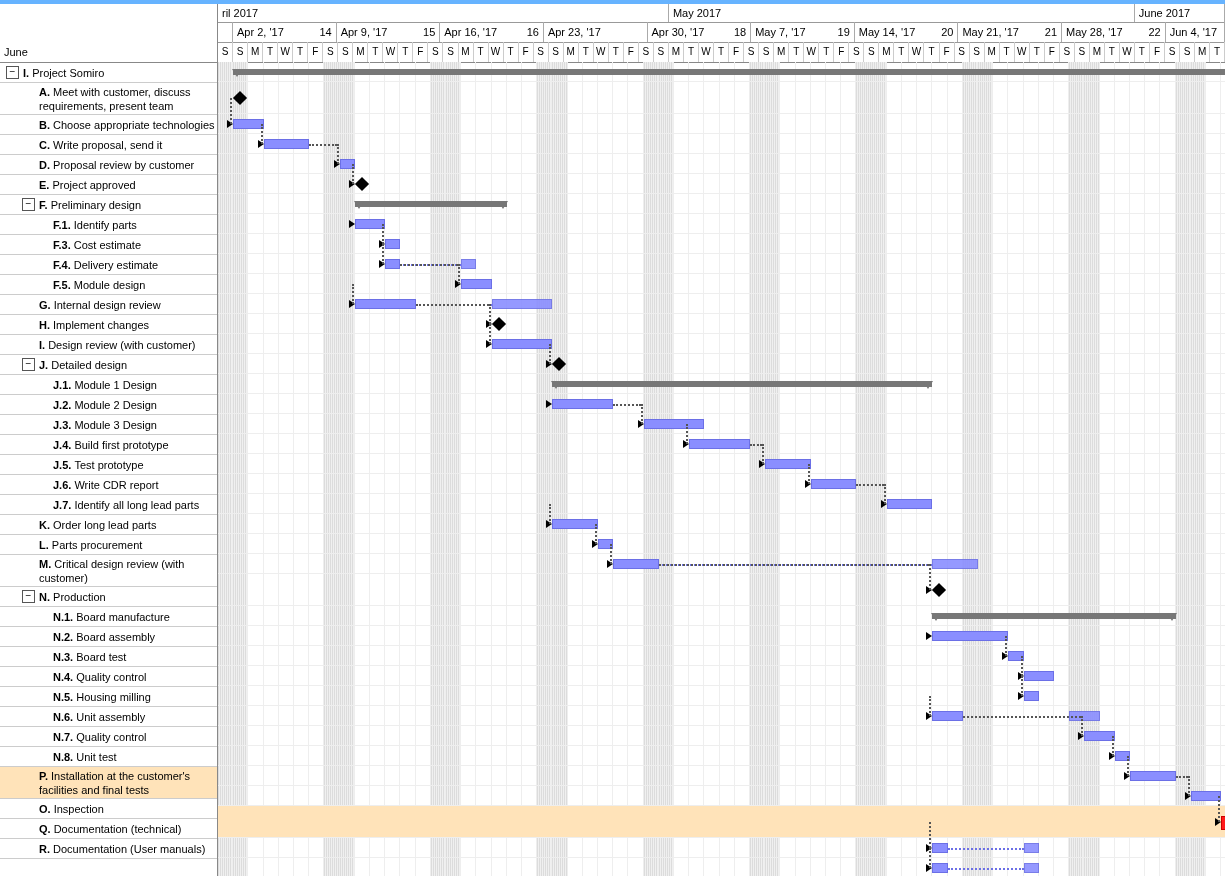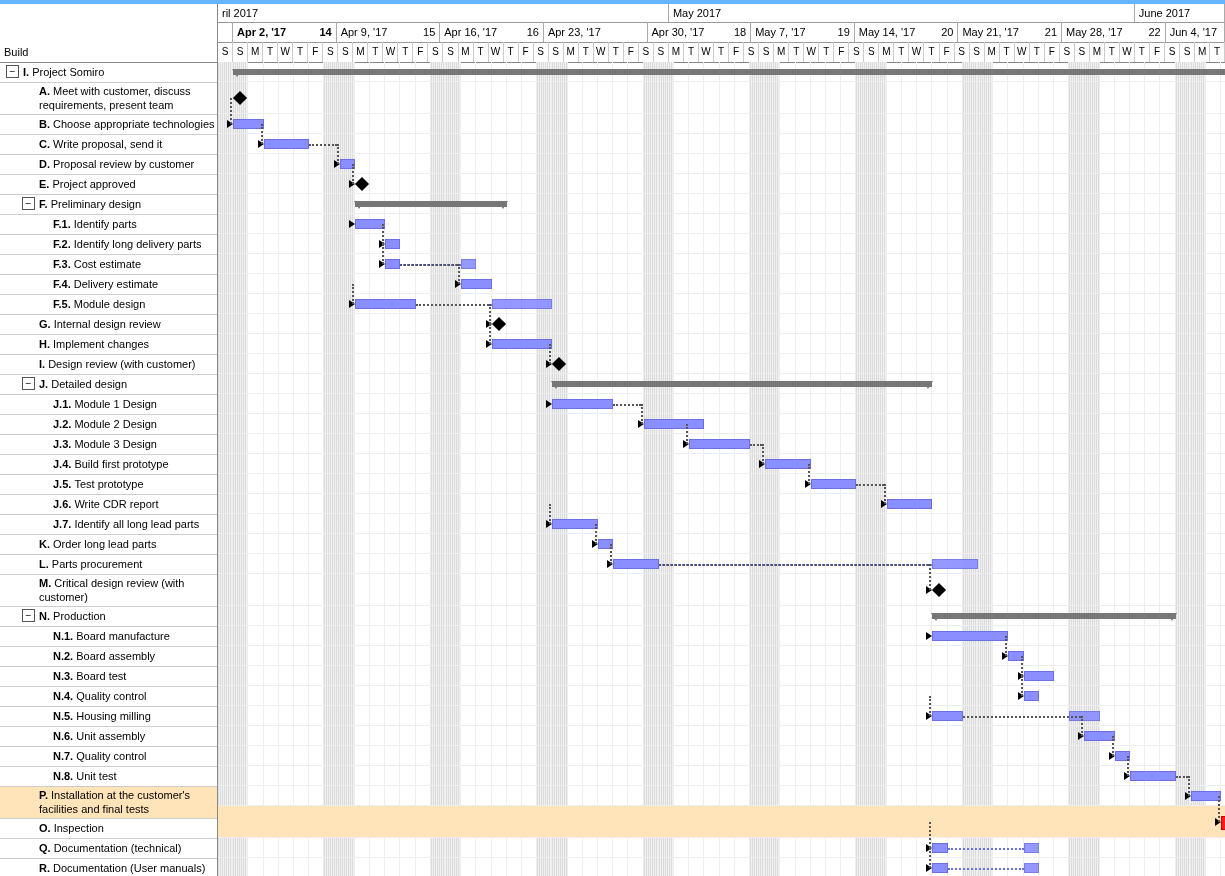--- a/index.html
+++ b/index.html
@@ -235,21 +235,21 @@
 </style>
 </head>
 <body>
 
 <div class="root">
   <div class="top-blue"></div>
   <div class="body">
 
     <div class="left">
       <div class="left-header">
-        <span>Build</span>
+        <span>June</span>
       </div>
       <div class="left-rows" id="left-rows">
           <div class="row">
             <span class="indent0" style="display: flex; align-items: flex-start;">
               <span class="toggle">−</span>
               <span class="label"><span class="key">I. </span>Project Somiro</span>
             </span>
           </div>
           <div class="row multi">
             <span class="indent1" style="display: flex; align-items: flex-start;">
@@ -284,26 +284,20 @@
           <div class="row">
             <span class="indent1" style="display: flex; align-items: flex-start;">
               <span class="toggle">−</span>
               <span class="label"><span class="key">F. </span>Preliminary design</span>
             </span>
           </div>
           <div class="row">
             <span class="indent2" style="display: flex; align-items: flex-start;">
               <span class="spacer"></span>
               <span class="label"><span class="key">F.1. </span>Identify parts</span>
-            </span>
-          </div>
-          <div class="row">
-            <span class="indent2" style="display: flex; align-items: flex-start;">
-              <span class="spacer"></span>
-              <span class="label"><span class="key">F.2. </span>Identify long delivery parts</span>
             </span>
           </div>
           <div class="row">
             <span class="indent2" style="display: flex; align-items: flex-start;">
               <span class="spacer"></span>
               <span class="label"><span class="key">F.3. </span>Cost estimate</span>
             </span>
           </div>
           <div class="row">
             <span class="indent2" style="display: flex; align-items: flex-start;">
@@ -484,21 +478,21 @@
 
     <div class="right">
       <div class="timeline-header" id="tl-header">
         <div class="month-row" id="month-row">
             <div class="month-cell" style="width: 456px;">ril 2017</div>
             <div class="month-cell" style="width: 471.2px;">May 2017</div>
             <div class="month-cell" style="width: 91.2px;">June 2017</div>
           </div>
         <div class="week-row" id="week-row">
             <div class="week-cell" style="width: 15.2px;"></div>
-            <div class="week-cell" style="width: 106.4px; font-weight: bold;">
+            <div class="week-cell" style="width: 106.4px;">
               <span>Apr 2, '17</span>
               <span>14</span>
             </div>
             <div class="week-cell" style="width: 106.4px;">
               <span>Apr 9, '17</span>
               <span>15</span>
             </div>
             <div class="week-cell" style="width: 106.4px;">
               <span>Apr 16, '17</span>
               <span>16</span>

